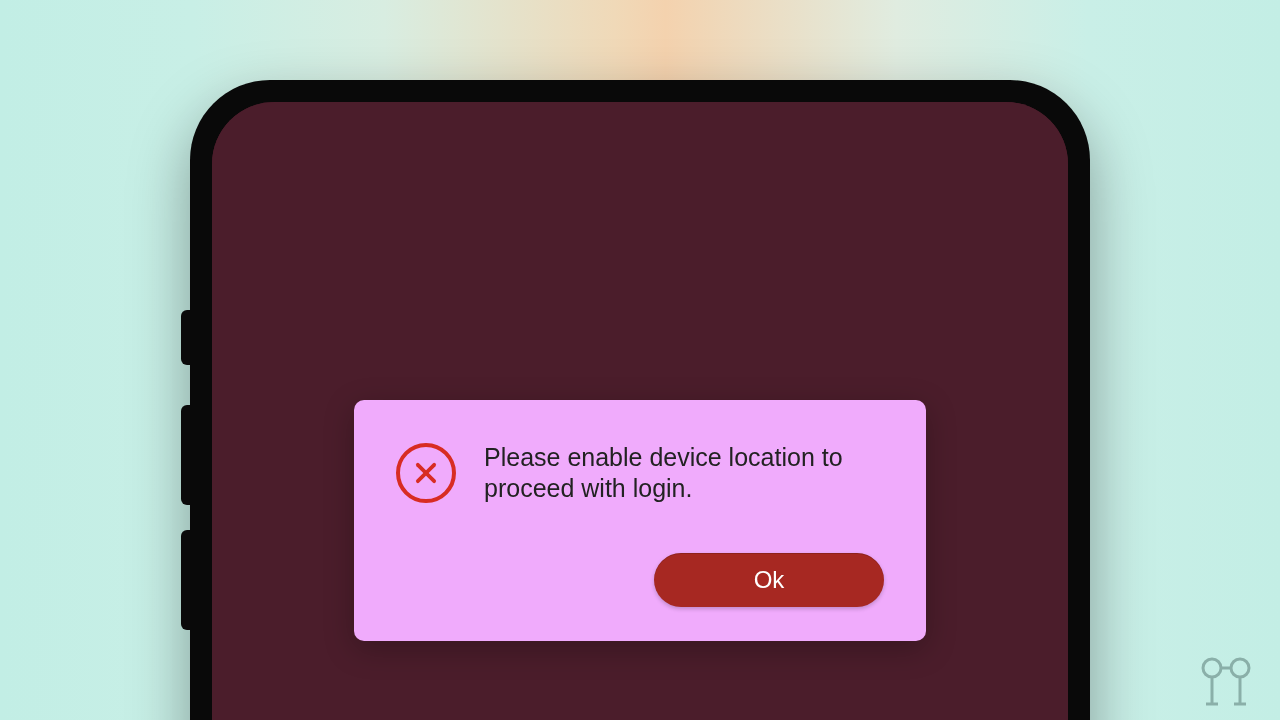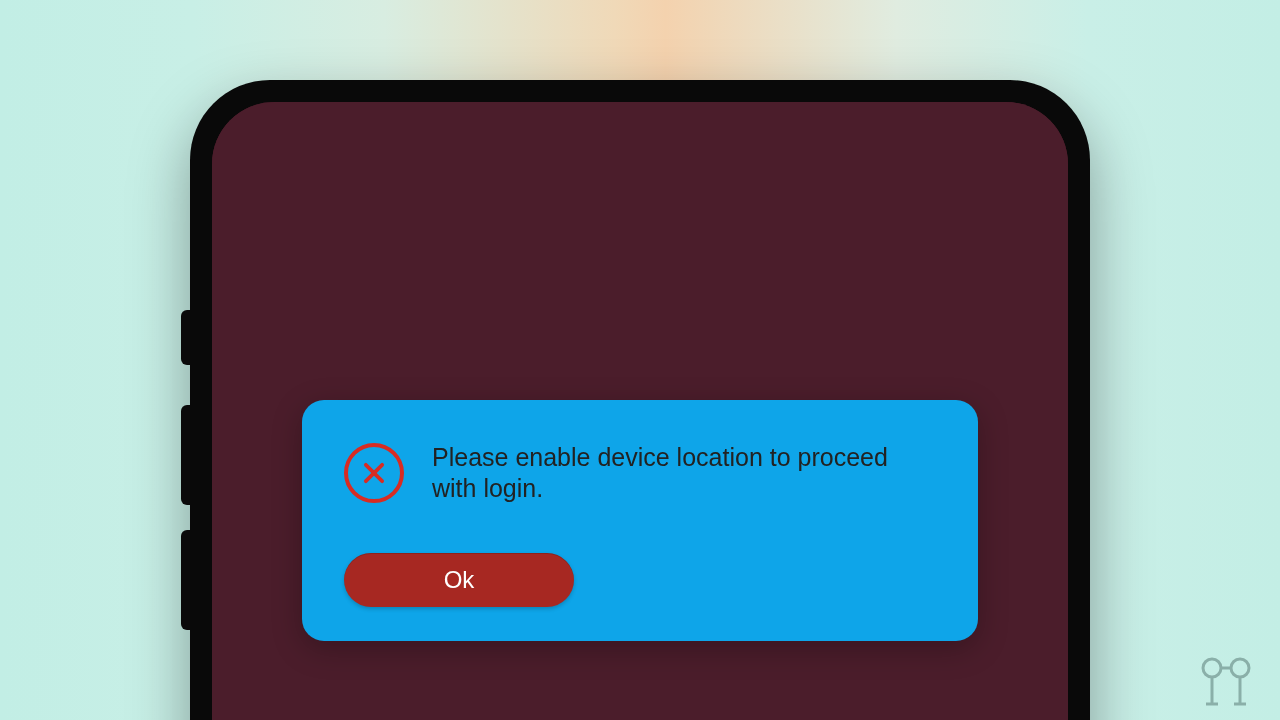--- a/index.html
+++ b/index.html
@@ -107,23 +107,23 @@
     display: flex;
     align-items: flex-end;
   }
 
   
   .dialog {
     position: absolute;
     top: 298px;
     left: 50%;
     transform: translateX(-50%);
-    width: 676px;
-    background: #0ea5e9;
-    border-radius: 22px;
+    width: 572px;
+    background: #f0abfc;
+    border-radius: 10px;
     padding: 42px 42px 34px 42px;
     box-shadow: 0 8px 30px rgba(0,0,0,.25);
     z-index: 10;
   }
   .dialog .row {
     display: flex;
     align-items: center;
     gap: 28px;
   }
   .err-icon {
@@ -136,21 +136,21 @@
     flex: 0 0 60px;
   }
   .err-icon svg { width: 28px; height: 28px; display: block; }
   .dialog .msg {
     font-size: 25px;
     line-height: 1.25;
     color: #222;
   }
   .dialog .btn-row {
     display: flex;
-    justify-content: flex-start;
+    justify-content: flex-end;
     margin-top: 48px;
   }
   .ok-btn {
     background: #a72822;
     color: #fff;
     font-size: 24px;
     font-weight: 400;
     border: none;
     border-radius: 30px;
     width: 230px;

